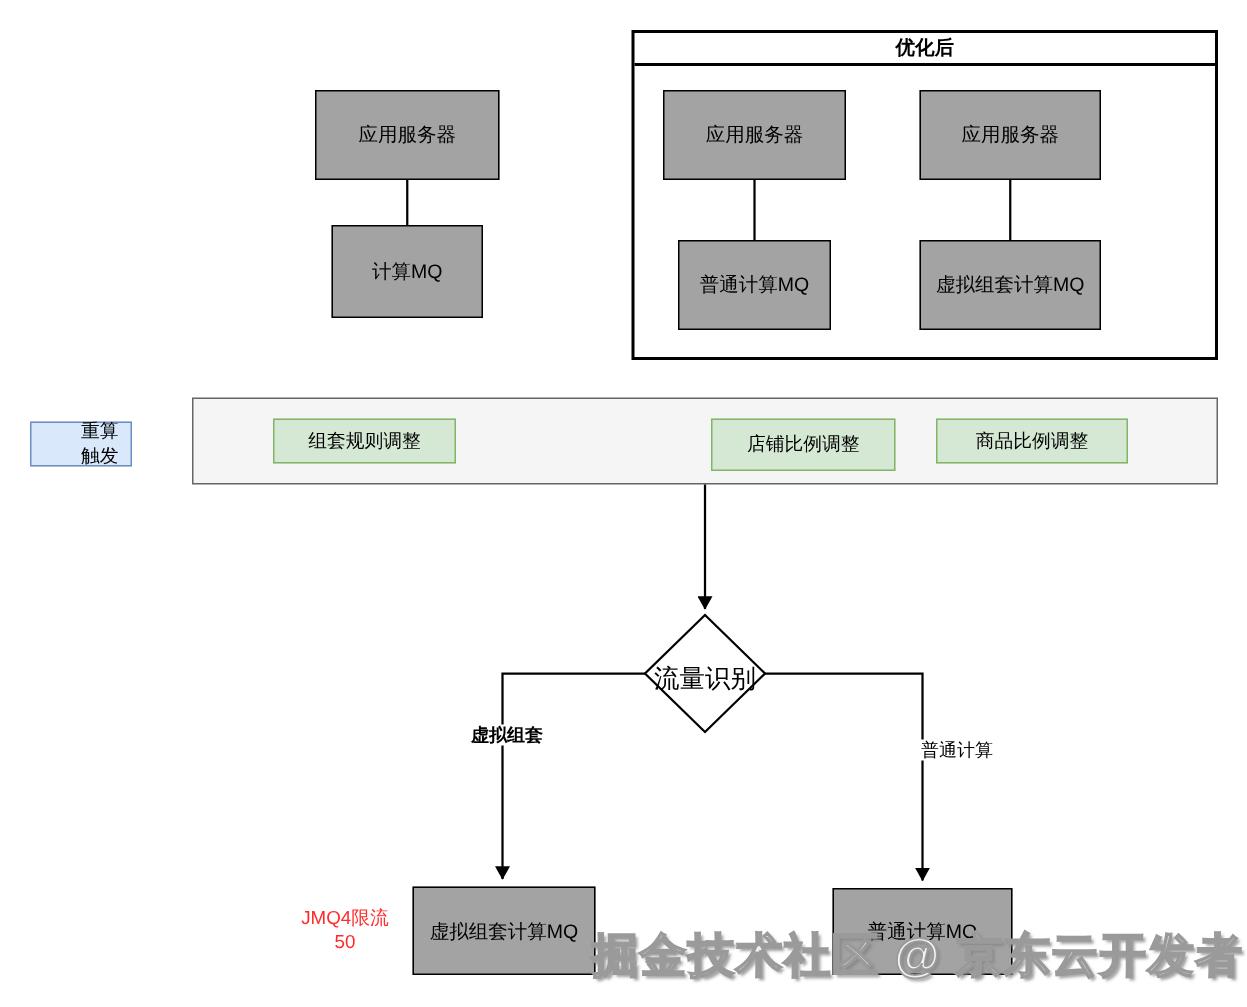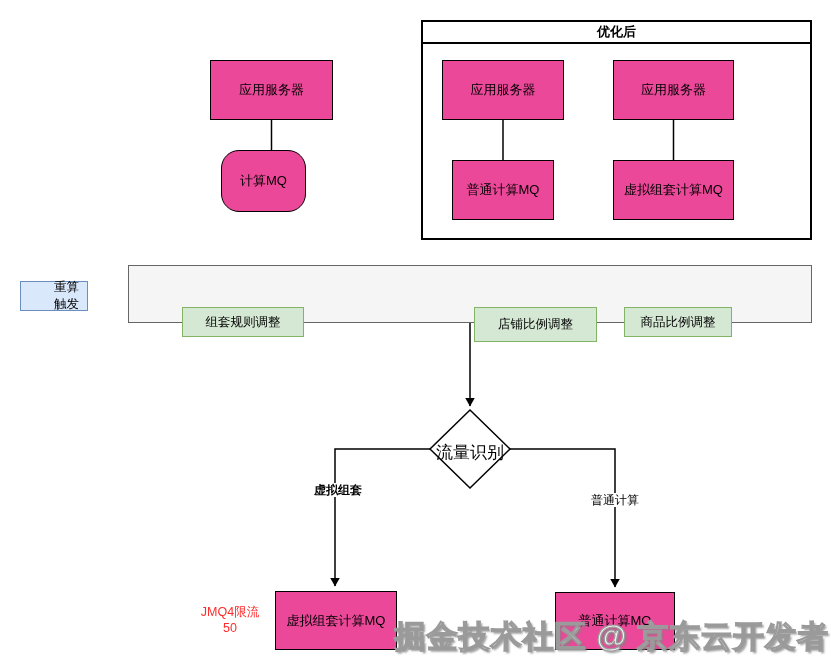--- a/index.html
+++ b/index.html
@@ -8,31 +8,31 @@
     font-family:"Liberation Sans","DejaVu Sans",sans-serif; color:#000; overflow:hidden;
   }
   
   .panel { position:absolute; border:2px solid #000; background:#fff; z-index:1; box-sizing:border-box; }
   .panel-header {
     height:22px; border-bottom:2px solid #000; display:flex; align-items:center; justify-content:center;
     font-weight:bold; font-size:13px; box-sizing:border-box;
   }
   
   .box {
-    position:absolute; background:#ec4899; border:1px solid #000; box-sizing:border-box;
+    position:absolute; background:#a3a3a3; border:1px solid #000; box-sizing:border-box;
     display:flex; align-items:center; justify-content:center; font-size:13px; z-index:3; text-align:left;
   }
   
   .band {
     position:absolute; background:var(--band-fill,#f5f5f5); border:1px solid var(--band-border,#666);
     z-index:1; box-sizing:border-box;
   }
   .green-box {
     position:absolute; background:var(--green-fill,#d5e8d4); border:1px solid var(--green-border,#82b366);
-    box-sizing:border-box; display:flex; align-items:center; justify-content:center; font-size:12.5px; z-index:3;margin-top:28px;
+    box-sizing:border-box; display:flex; align-items:center; justify-content:center; font-size:12.5px; z-index:3;
   }
   .trigger {
     position:absolute; background:var(--blue-fill,#dae8fc); border:1px solid var(--blue-border,#6c8ebf);
     box-sizing:border-box; display:flex; align-items:center; justify-content:center; font-size:12.5px; z-index:3;
   }
   .connectors { position:absolute; left:0; top:0; z-index:2; }
   .float-label {
     position:absolute; font-size:12px; z-index:4; text-align:center; background:#fff; line-height:14px;
   }
   .diamond-label {
@@ -71,41 +71,41 @@
     <line x1="470" y1="323" x2="470" y2="406" stroke="#000" stroke-width="1.5" marker-end="url(#arrow)"></line>
 
     <polygon points="470,410 510,449 470,488 430,449" fill="#ffffff" stroke="#000" stroke-width="1.5"></polygon>
 
     <polyline points="430,449 335,449 335,586" fill="none" stroke="#000" stroke-width="1.5" marker-end="url(#arrow)"></polyline>
 
     <polyline points="510,449 615,449 615,587" fill="none" stroke="#000" stroke-width="1.5" marker-end="url(#arrow)"></polyline>
   </svg>
 
   <div class="box" style="left:210px; top:60px; width:123px; height:60px;">应用服务器</div>
-  <div class="box" style="left:221px; top:150px; width:85px; height:62px;border-radius:18px;">计算MQ</div>
+  <div class="box" style="left:221px; top:150px; width:101px; height:62px;">计算MQ</div>
 
   <div class="panel" style="left:421px; top:20px; width:391px; height:220px;">
     <div class="panel-header">优化后</div>
   </div>
   <div class="box" style="left:442px; top:60px; width:122px; height:60px;">应用服务器</div>
   <div class="box" style="left:613px; top:60px; width:121px; height:60px;">应用服务器</div>
   <div class="box" style="left:452px; top:160px; width:102px; height:60px;">普通计算MQ</div>
   <div class="box" style="left:613px; top:160px; width:121px; height:60px;">虚拟组套计算MQ</div>
 
   <div class="trigger" style="left:20px; top:281px; width:68px; height:30px;padding-left:33px;">重算触发</div>
 
   <div class="band" style="left:128px; top:265px; width:684px; height:58px;"></div>
   <div class="green-box" style="left:182px; top:279px; width:122px; height:30px;">组套规则调整</div>
   <div class="green-box" style="left:474px; top:279px; width:123px; height:35px;">店铺比例调整</div>
-  <div class="green-box" style="left:624px; top:279px; width:108px; height:30px;">商品比例调整</div>
+  <div class="green-box" style="left:624px; top:279px; width:128px; height:30px;">商品比例调整</div>
 
   <div class="diamond-label">流量识别</div>
 
   <div class="float-label" style="left:298px; top:483px; width:80px;font-weight:bold;">虚拟组套</div>
-  <div class="float-label" style="left:575px; top:493px; width:80px;">普通计算</div>
+  <div class="float-label" style="left:598px; top:493px; width:80px;">普通计算</div>
 
   <div class="box" style="left:275px; top:591px; width:122px; height:59px;">虚拟组套计算MQ</div>
   <div class="box" style="left:555px; top:592px; width:120px; height:58px;">普通计算MQ</div>
 
   <div class="note">
     <div>JMQ4限流</div>
     <div>50</div>
   </div>
 
   <div class="watermark">掘金技术社区 @ 京东云开发者</div>

